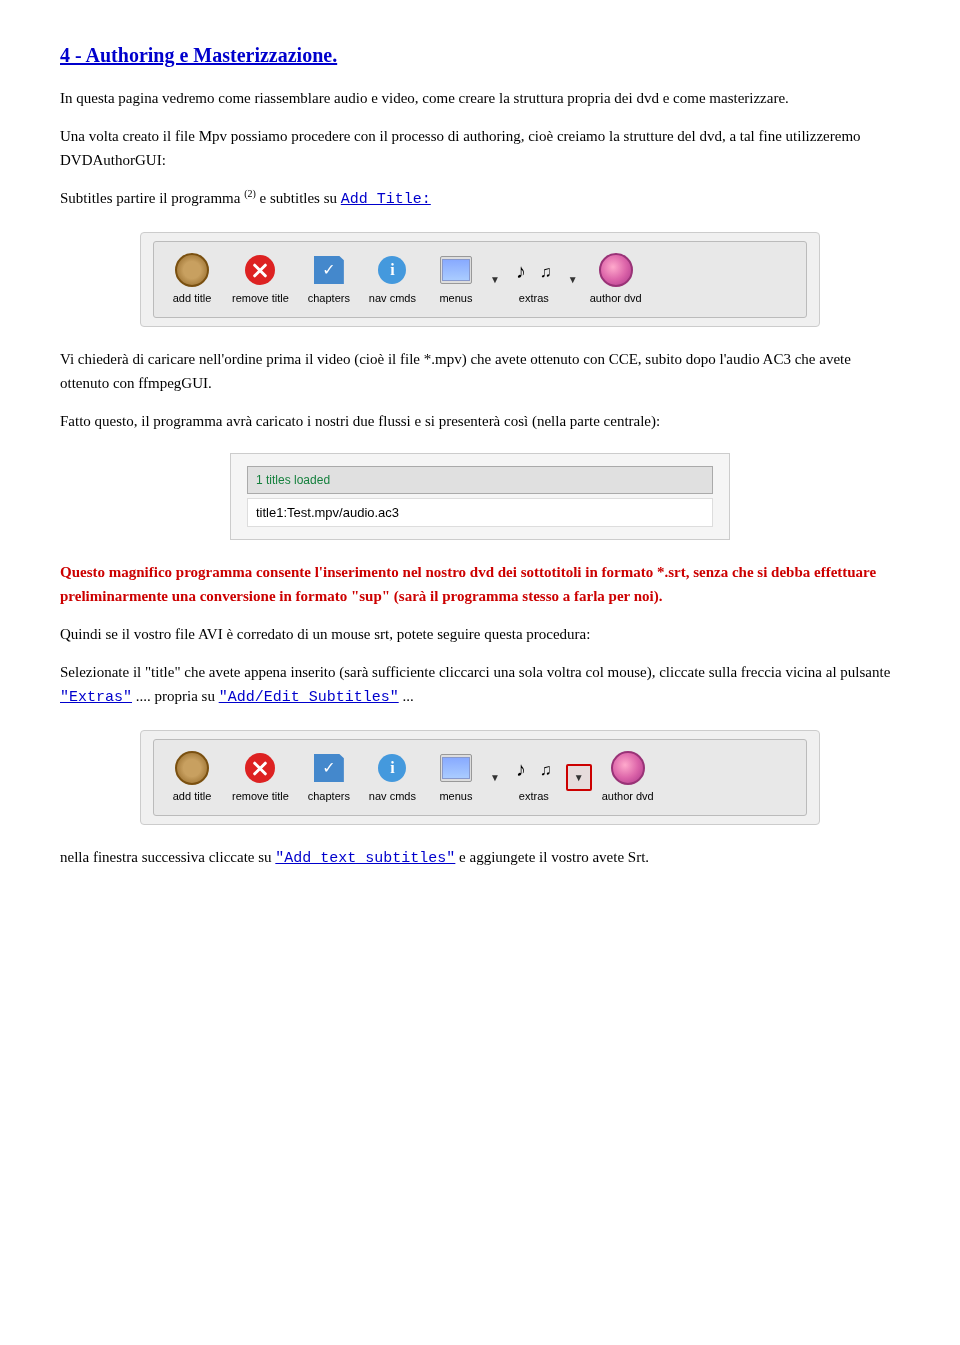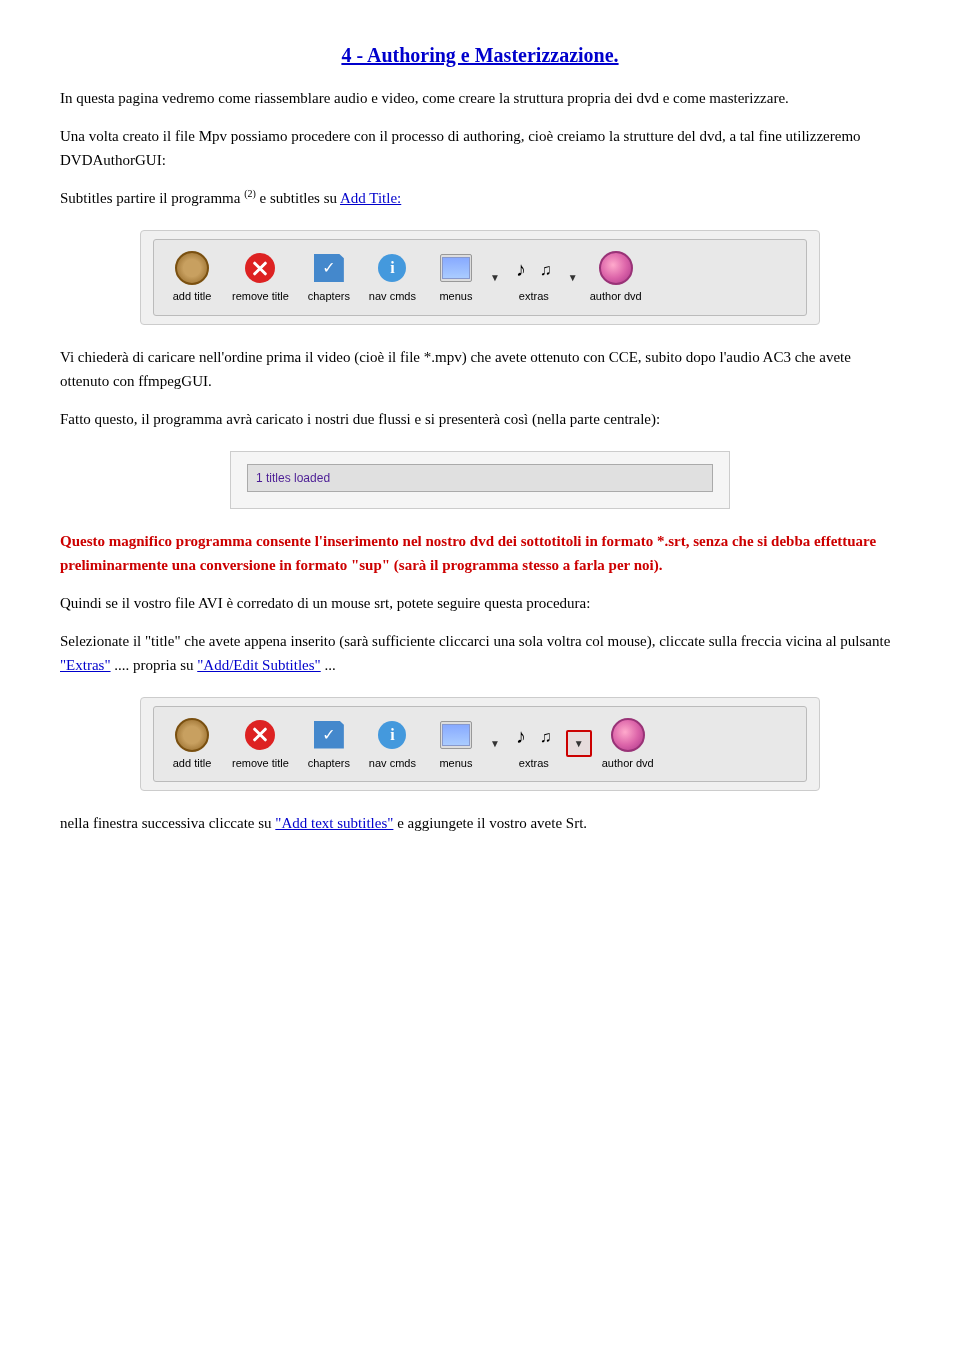--- a/index.html
+++ b/index.html
@@ -11,21 +11,20 @@
       background: #fff;
       padding: 40px 60px;
       max-width: 960px;
     }
     h1 {
       font-size: 20px;
       font-weight: bold;
       color: #00c;
       text-decoration: underline;
       margin-bottom: 16px;
-      text-align: center;
     }
     p {
       margin-bottom: 14px;
       font-size: 15px;
       line-height: 1.6;
     }
     .toolbar-img {
       display: block;
       margin: 20px auto;
       background: #f0f0f0;
@@ -159,38 +158,39 @@
       width: 500px;
       padding: 12px 16px;
       font-family: Arial, sans-serif;
       font-size: 13px;
     }
     .screenshot-box .title-bar {
       border: 1px solid #aaa;
       background: #e0e0e0;
       padding: 4px 8px;
       font-size: 12px;
-      color: #4c1d95;
+      color: #15803d;
       margin-bottom: 4px;
     }
     .screenshot-box .item-row {
       padding: 4px 8px;
       font-size: 13px;
       color: #000;
       background: #fff;
       border: 1px solid #ddd;
       margin-top: 2px;
     }
     .highlight-red {
       color: #cc0000;
       font-weight: bold;
     }
     a {
       color: #00c;
       text-decoration: underline;
+      font-family: Liberation Mono, monospace;
     }
     .superscript {
       font-size: 10px;
       vertical-align: super;
     }
   </style>
 </head>
 <body>
 
 <h1>4 - Authoring e Masterizzazione.</h1>
@@ -271,20 +271,21 @@
 
   </div>
 </div>
 
 <p>Vi chiederà di caricare nell'ordine prima il video (cioè il file *.mpv) che avete ottenuto con CCE, subito dopo l'audio AC3 che avete ottenuto con ffmpegGUI.</p>
 
 <p>Fatto questo, il programma avrà caricato i nostri due flussi e si presenterà così (nella parte centrale):</p>
 
 <div class="screenshot-box">
   <div class="title-bar">1 titles loaded</div>
+  <div class="item-row">title1:Test.mpv/audio.ac3</div>
 </div>
 
 <p>
   <span class="highlight-red">Questo magnifico programma consente l'inserimento nel nostro dvd dei sottotitoli in formato *.srt, senza che si debba effettuare preliminarmente una conversione in formato "sup" (sarà il programma stesso a farla per noi).</span>
 </p>
 
 <p>Quindi se il vostro file AVI è corredato di un mouse srt, potete seguire questa procedura:</p>
 
 <p>
   <span>Selezionate il "title" che avete appena inserito (sarà sufficiente cliccarci una sola voltra col mouse), cliccate sulla freccia vicina al pulsante</span>

